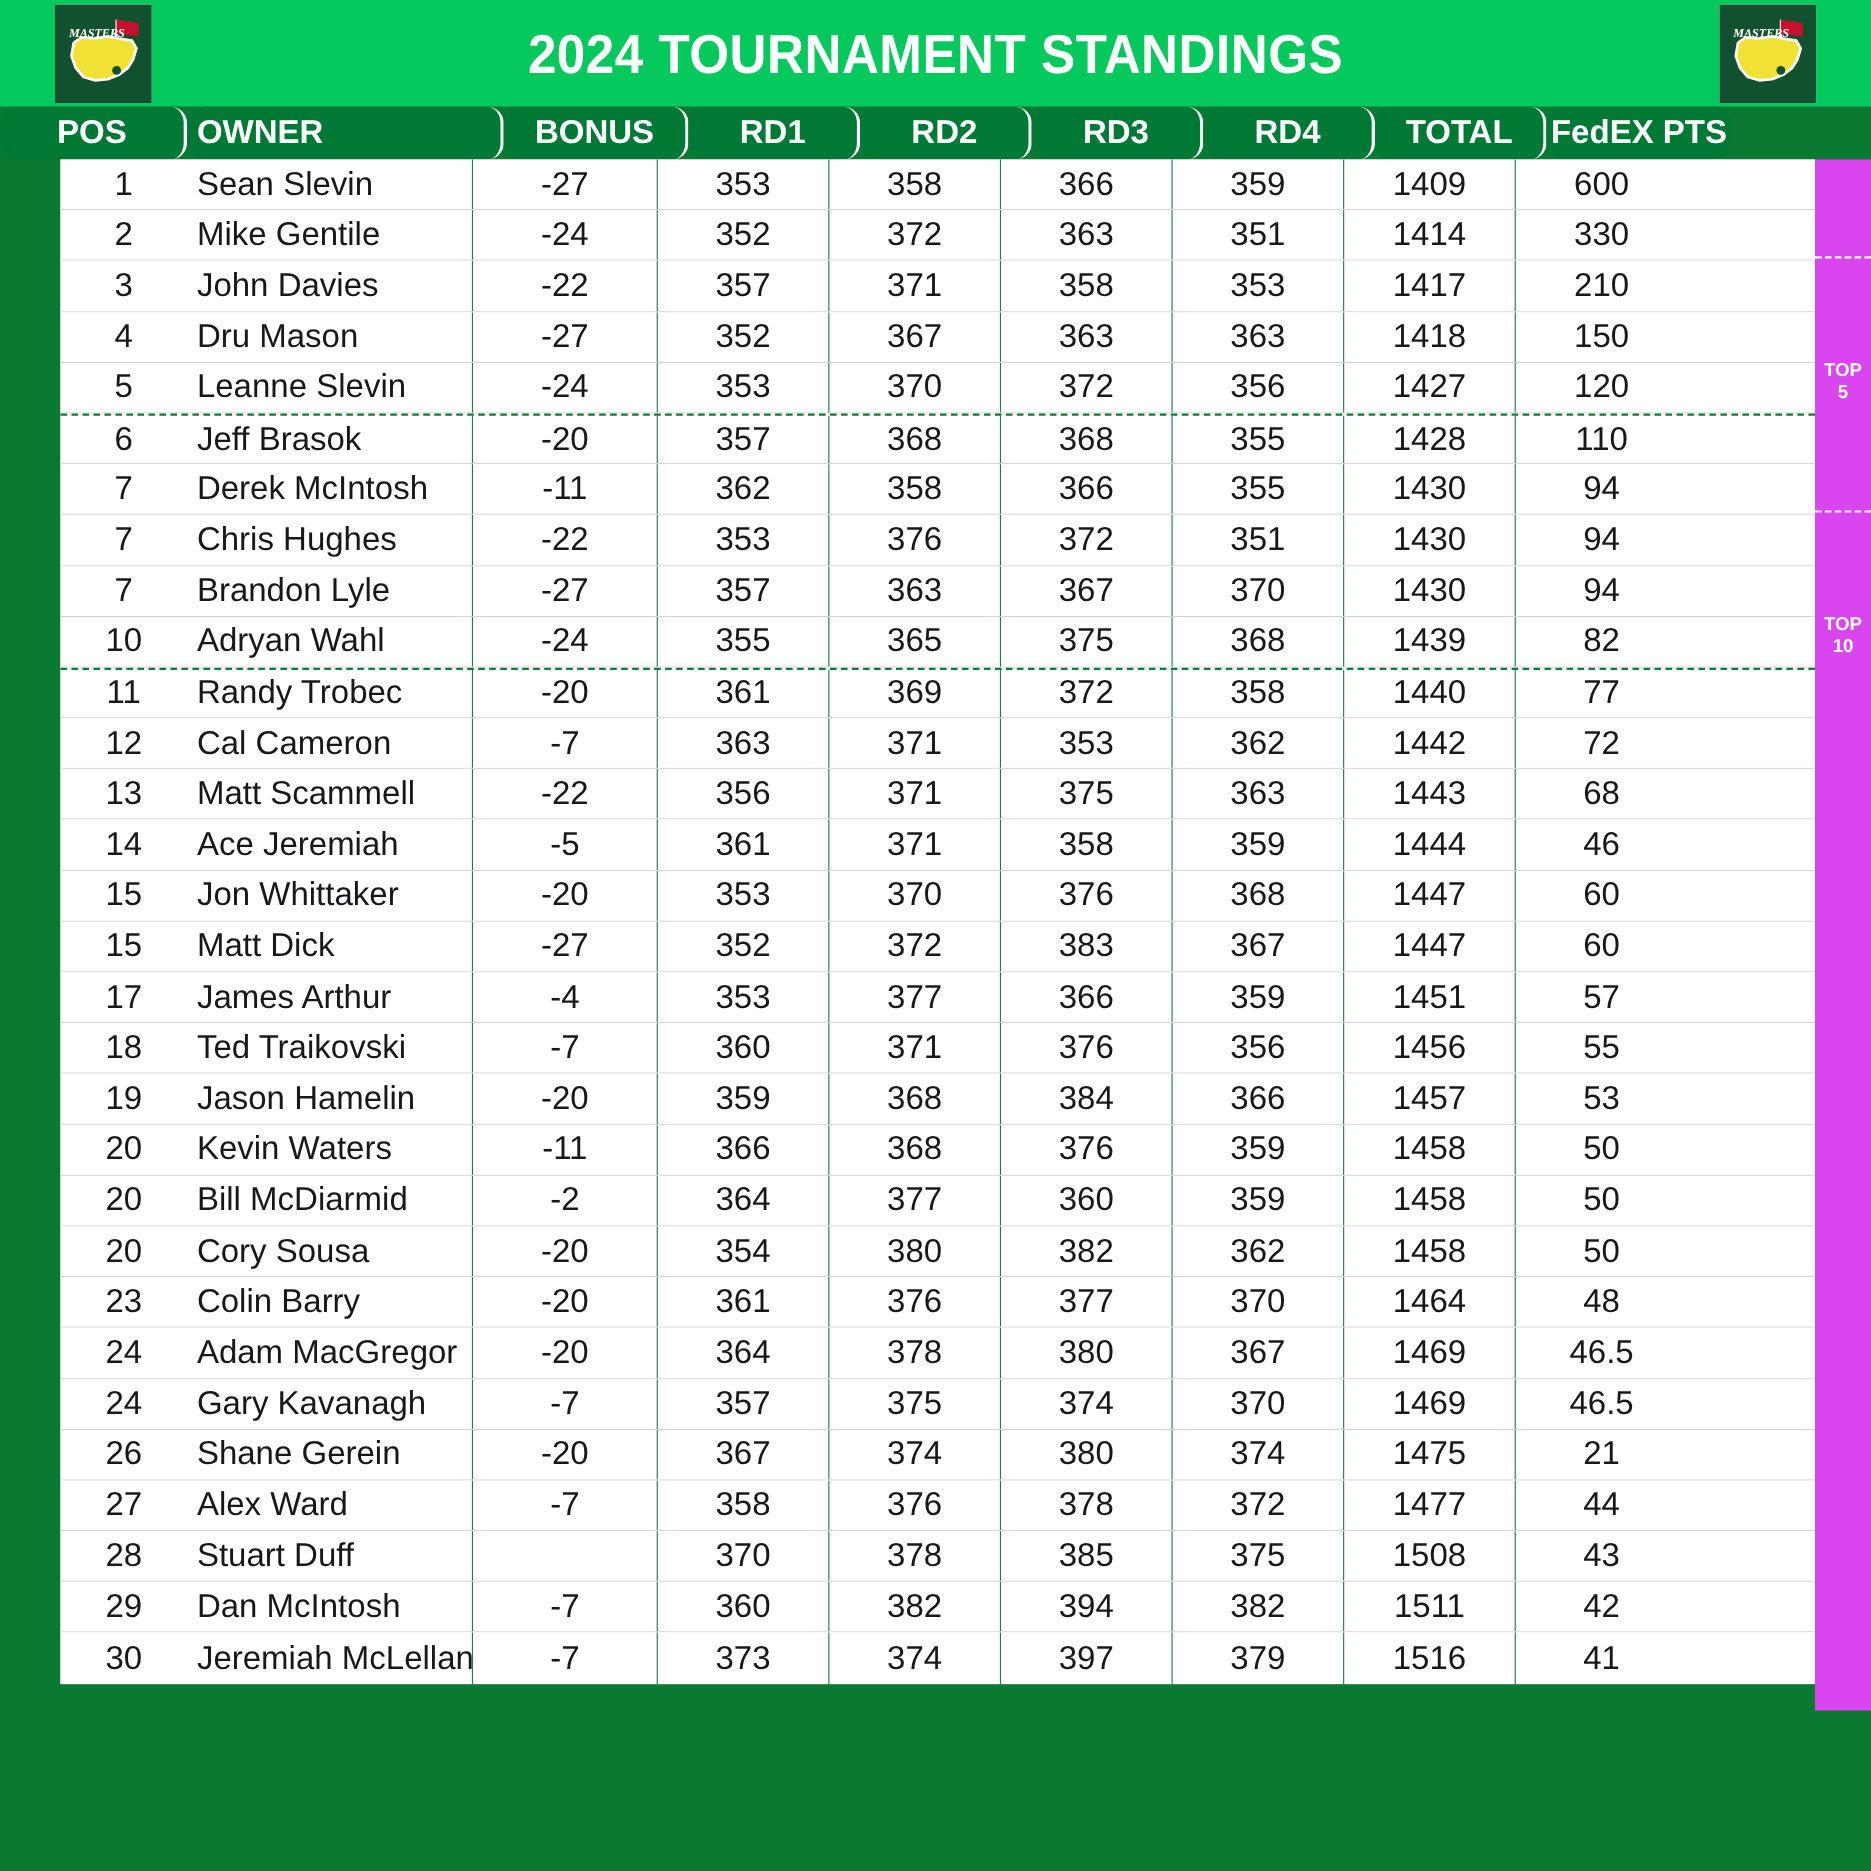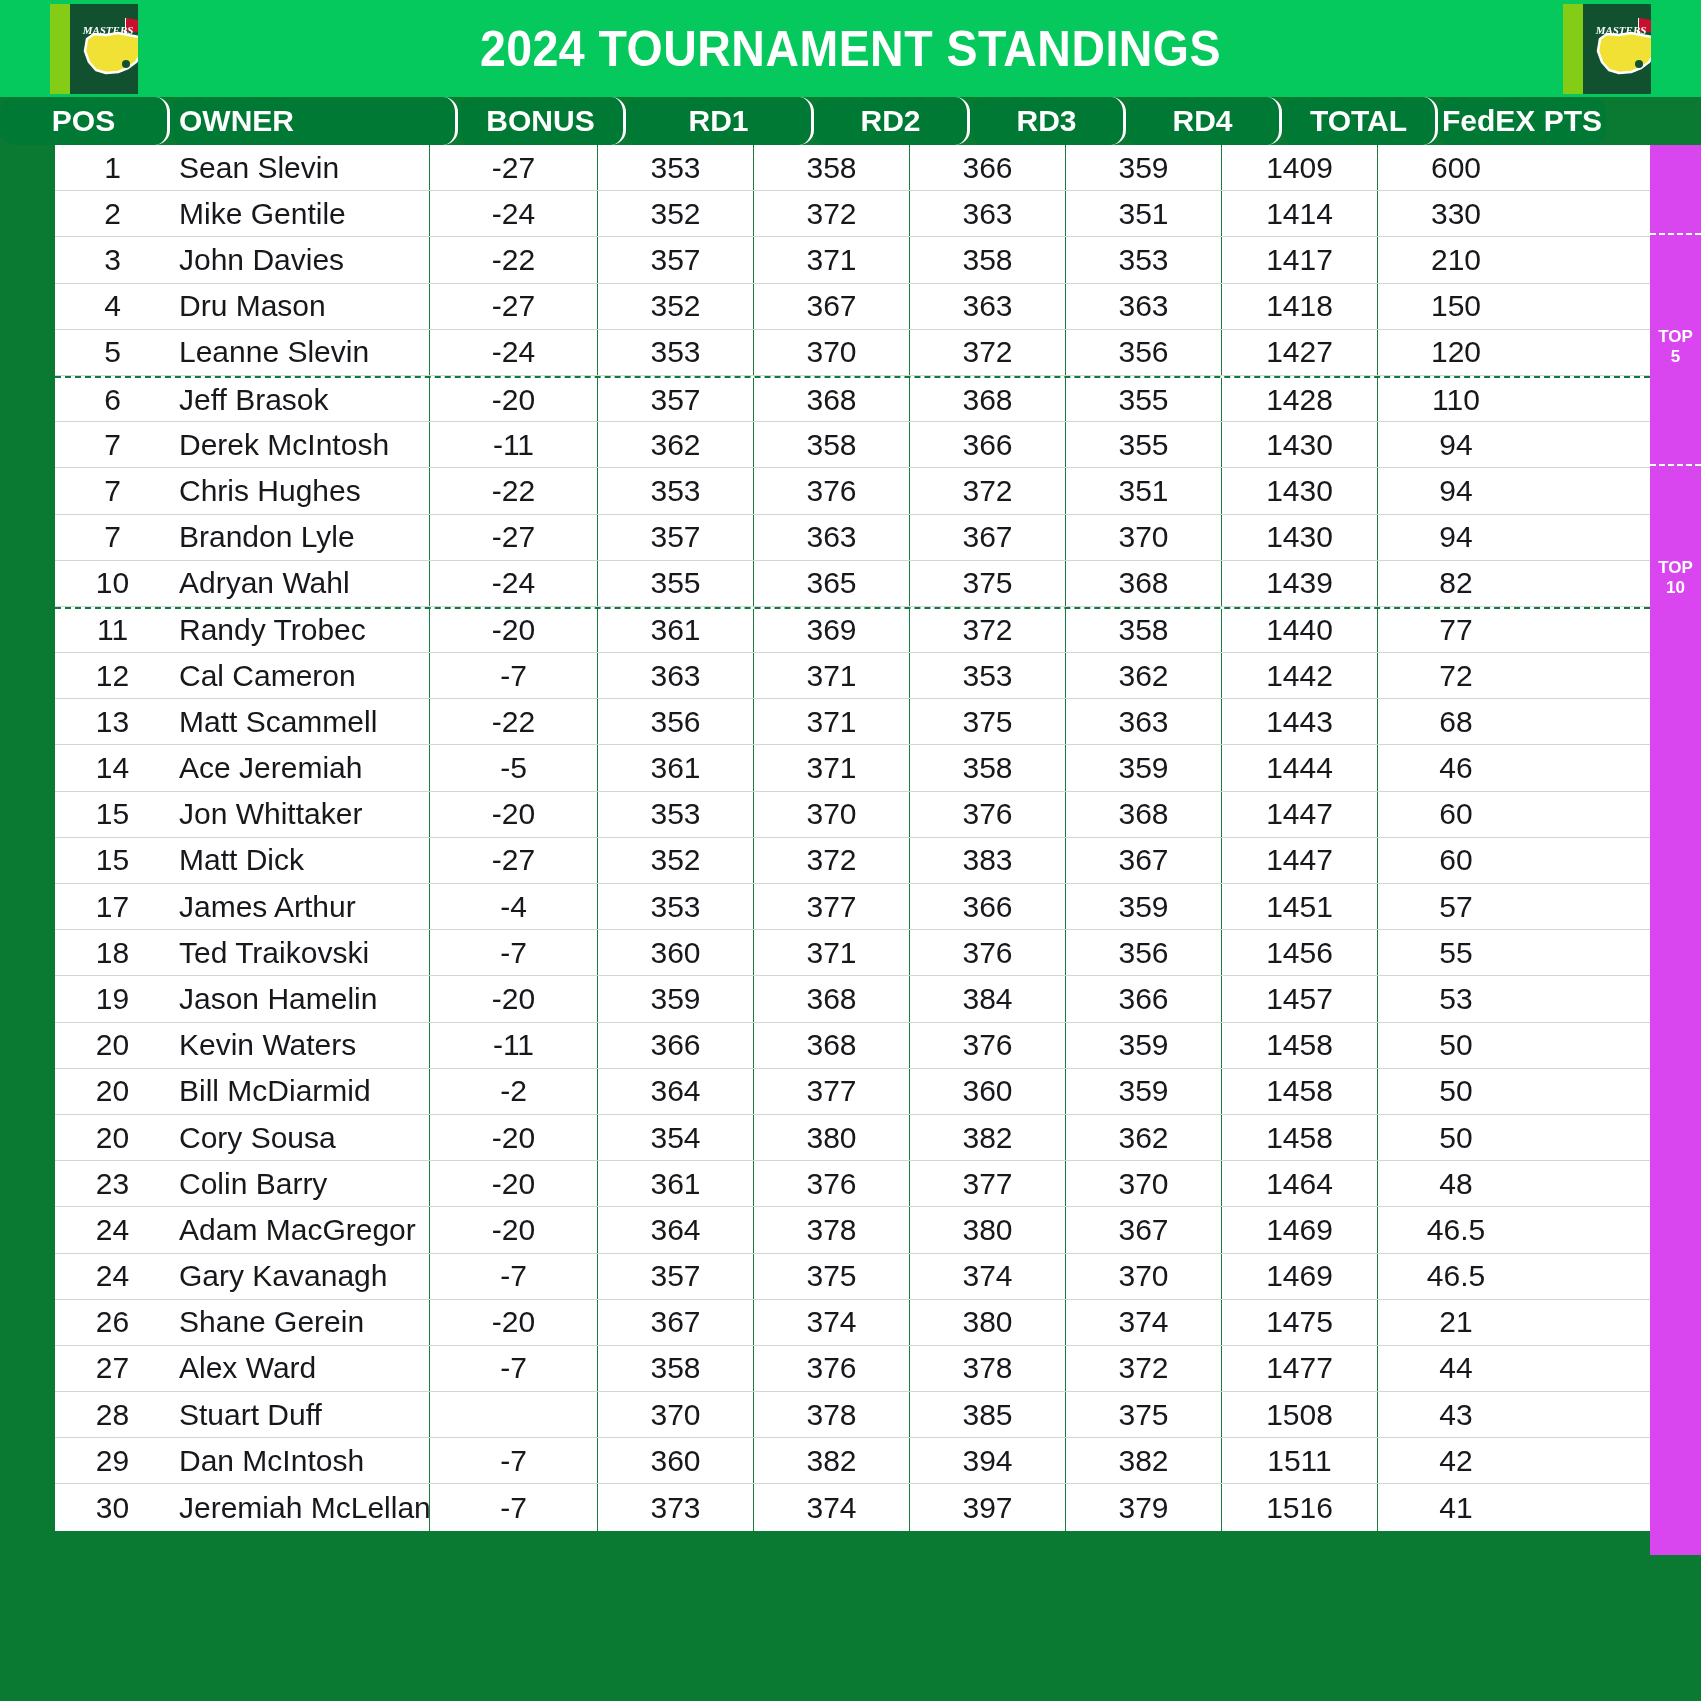--- a/index.html
+++ b/index.html
@@ -37,23 +37,22 @@
     transform: scaleX(0.93);
     white-space: nowrap;
     font-family: "Liberation Sans Narrow", "Liberation Sans", sans-serif;
   }
 
   .masters-logo {
     position: absolute;
     top: 4px;
     width: 88px;
     height: 90px;
-    background: #84cc16;
+    background: #a3a3a3;
     overflow: hidden;
-    padding-left: 20px;
   }
   #logo-left  { left: 50px; }
   #logo-right { right: 50px; }
 
   .masters-logo svg { display: block; width: 88px; height: 90px; }
 
   
   #header-row {
     position: absolute;
     left: 0;
@@ -192,21 +191,21 @@
       <circle cx="56" cy="60" r="4" fill="#12512f"></circle>
       <text x="38" y="30" font-family="Liberation Serif, serif" font-size="11" font-style="italic" font-weight="bold" fill="#ffffff" text-anchor="middle">MASTERS</text>
     </svg>
   </div>
 </div>
 
 <div id="header-row">
   <div class="hcell" style="width:170px">POS</div>
   <div class="hcell left" style="width:288px">OWNER</div>
   <div class="hcell" style="width:168px">BONUS</div>
-  <div class="hcell" style="width:188px">RD1</div>
+  <div class="hcell" style="width:156px">RD1</div>
   <div class="hcell" style="width:156px">RD2</div>
   <div class="hcell" style="width:156px">RD3</div>
   <div class="hcell" style="width:156px">RD4</div>
   <div class="hcell" style="width:156px">TOTAL</div>
   <div class="hcell last" style="width:168px">FedEX PTS</div>
 </div>
 
 <div id="table-body">
     <div class="trow">
       <div class="tcell c-pos">1</div>

